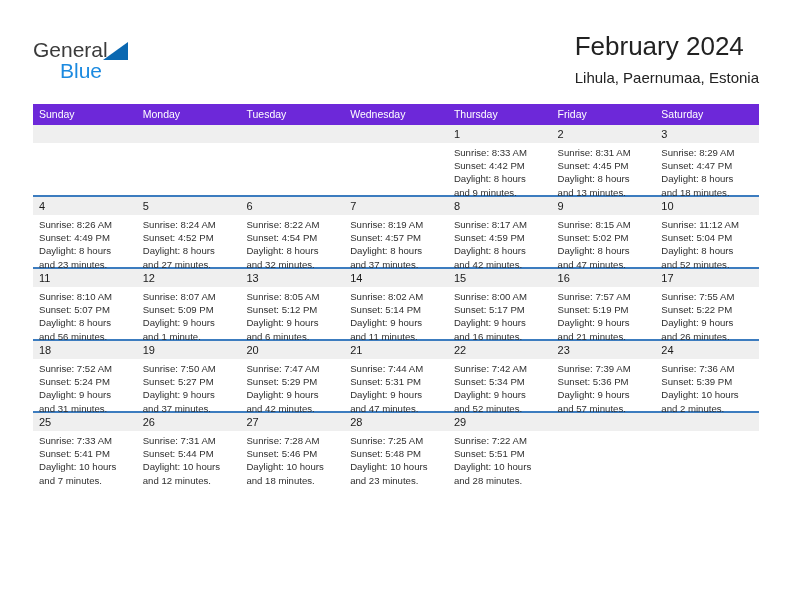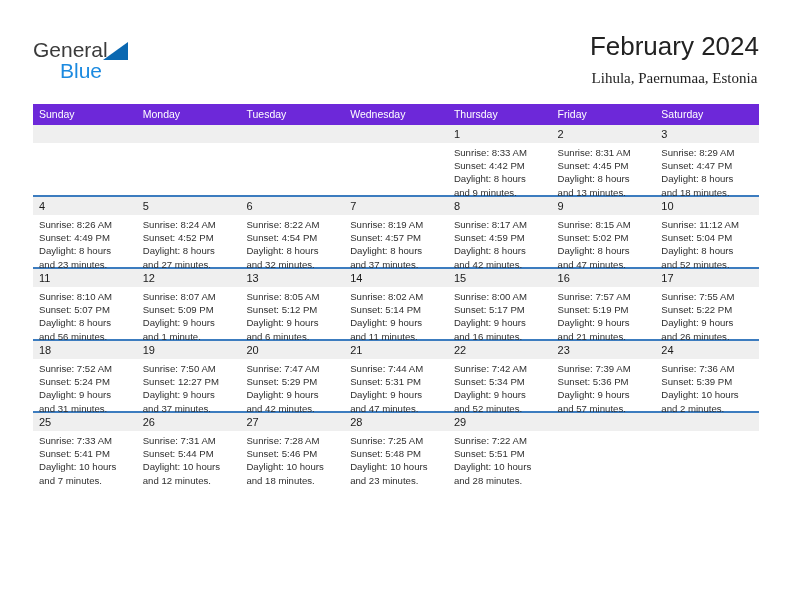--- a/index.html
+++ b/index.html
@@ -61,35 +61,34 @@
     top: 21px;
     font-size: 21px;
     color: #1b8ae0;
     line-height: 24px;
     font-family: "Liberation Sans", sans-serif;
   }
   .title-block {
     position: absolute;
     right: 33px;
     top: 30px;
-    text-align: center;
+    text-align: left;
   }
   .cal-title {
     font-size: 26px;
     color: #222222;
     line-height: 32px;
     white-space: nowrap;
   }
   .cal-subtitle {
     font-size: 15px;
     color: #222222;
     line-height: 22px;
     margin-top: 5px;
     white-space: nowrap;
-    font-family: Liberation Serif, serif;
   }
 
   
   .calendar {
     position: absolute;
     left: 33px;
     top: 104px;
     width: 726px;
   }
   .dow-row {
@@ -331,21 +330,21 @@
           </div>
           <div class="week-body">
             <div class="cell">
               <div class="evt">Sunrise: 7:52 AM</div>
               <div class="evt">Sunset: 5:24 PM</div>
               <div class="evt">Daylight: 9 hours</div>
               <div class="evt">and 31 minutes.</div>
             </div>
             <div class="cell">
               <div class="evt">Sunrise: 7:50 AM</div>
-              <div class="evt">Sunset: 12:27 PM</div>
+              <div class="evt">Sunset: 5:27 PM</div>
               <div class="evt">Daylight: 9 hours</div>
               <div class="evt">and 37 minutes.</div>
             </div>
             <div class="cell">
               <div class="evt">Sunrise: 7:47 AM</div>
               <div class="evt">Sunset: 5:29 PM</div>
               <div class="evt">Daylight: 9 hours</div>
               <div class="evt">and 42 minutes.</div>
             </div>
             <div class="cell">

